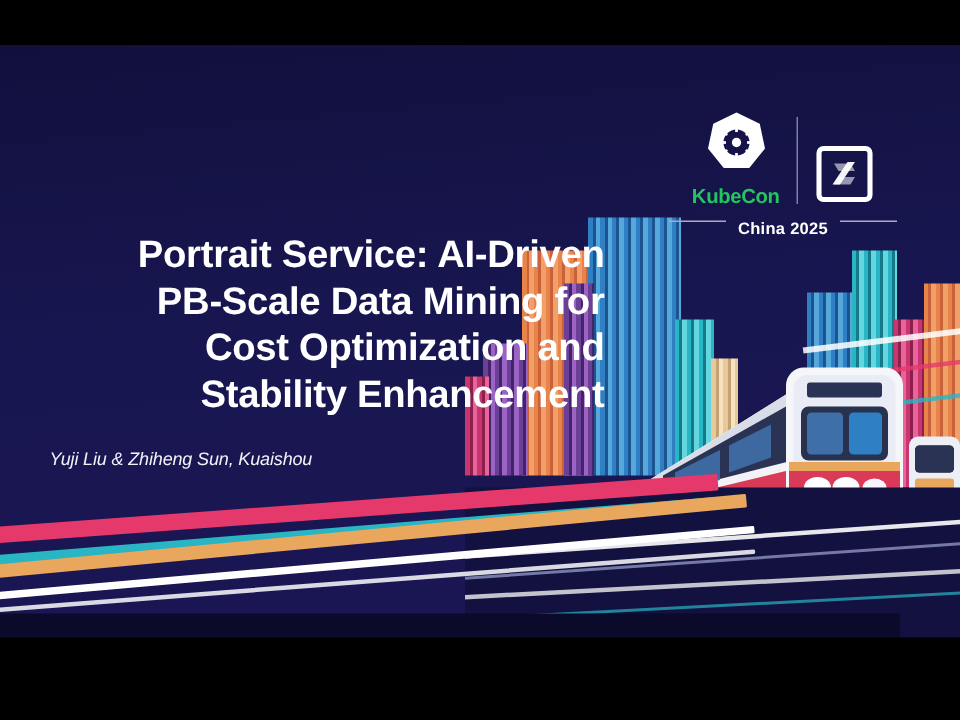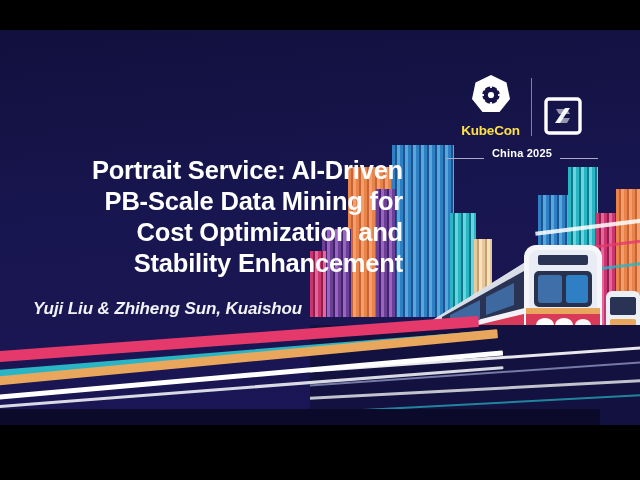--- a/index.html
+++ b/index.html
@@ -143,23 +143,23 @@
     font-size: 25.5px;
     line-height: 31px;
     letter-spacing: -0.2px;
     white-space: pre-line;
     text-align: right;
   }
   #speakers {
     margin: 20px 12px 0 0;
     color: #f2f2f7;
     font-family: "Liberation Sans", sans-serif;
-    font-weight: bold;
+    font-weight: normal;
     font-style: italic;
-    font-size: 17px;
+    font-size: 12px;
     letter-spacing: -0.1px;
   }
 
   
   #logo-lockup {
     position: absolute;
     right: 18px;
     top: 42px;
     width: 200px;
     z-index: 40;
@@ -178,39 +178,39 @@
     padding: 0 11px;
   }
   .logo-mark {
     height: 44px;
     display: flex;
     align-items: center;
     justify-content: center;
   }
   .logo-word {
     margin-top: 7px;
-    color: #fde047;
+    color: #22c55e;
     font-family: "Liberation Sans", sans-serif;
     font-weight: bold;
     font-size: 13.5px;
     letter-spacing: -0.2px;
     white-space: nowrap;
   }
   .logo-divider {
     width: 1px;
     height: 58px;
     background: #8f92b8;
     opacity: .85;
     align-self: flex-end;
     margin-bottom: 2px;
   }
   #edition {
     margin-top: 9px;
     display: flex;
-    align-items: flex-end;
+    align-items: flex-start;
     justify-content: center;
     gap: 8px;
   }
   #edition .rule {
     height: 1px;
     width: 38px;
     background: #a9abc9;
   }
   #edition .edition-text {
     color: #ffffff;

